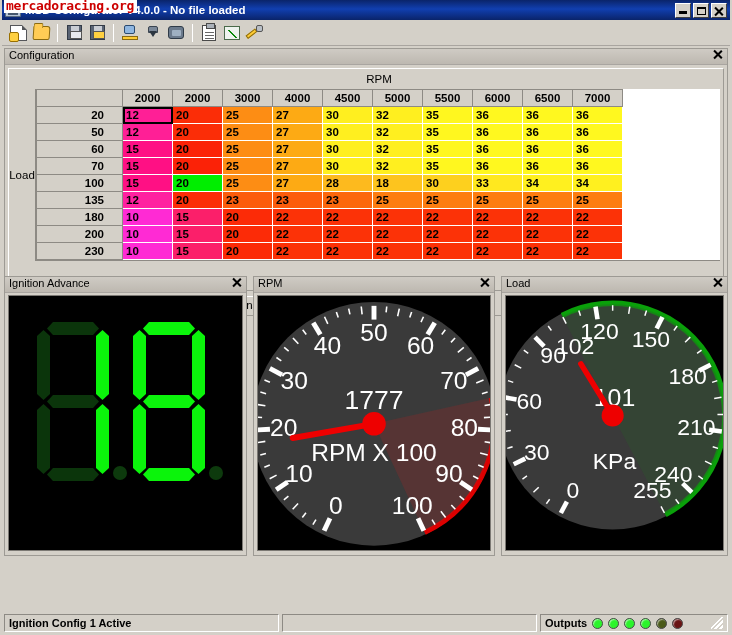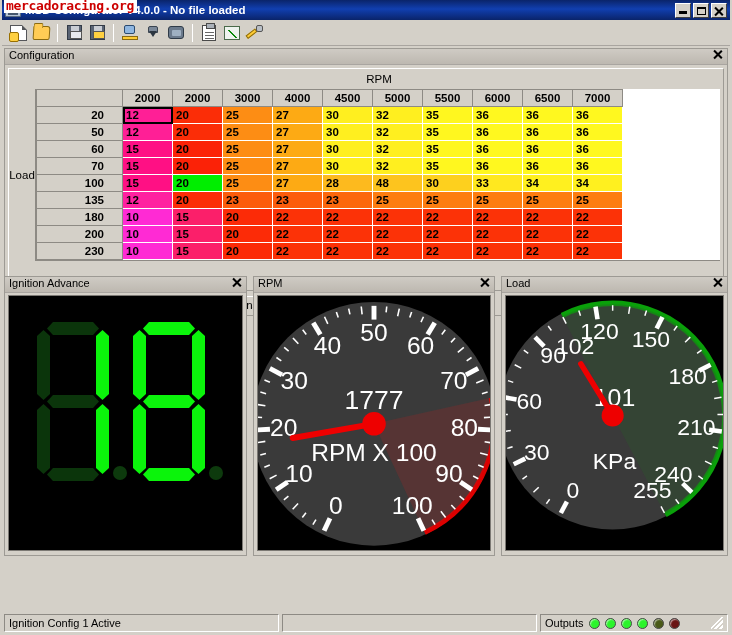--- a/index.html
+++ b/index.html
@@ -173,21 +173,21 @@
   .seg-e { left:0;  top:82px; } .seg-c { right:0; top:82px; }
   .dp { position:absolute; width:14px; height:14px; border-radius:50%; background:#0d3a0d; }
   .dp.d1 { left:104px; top:170px; }
   .dp.d2 { left:200px; top:170px; }
 
   
   .dial-stage{ position:absolute; inset:0; background:#000; }
 
   
   .statusbar { position:absolute; left:2px; right:2px; bottom:1px; height:18px;
-    display:flex; align-items:center; gap:3px; }
+    display:flex; align-items:center; gap:3px;font-weight:bold; }
   .sb-cell { height:18px; background:#d4d0c8; border:1px solid #8d8a84;
     border-right-color:#fff; border-bottom-color:#fff;
     display:flex; align-items:center; padding:0 4px; font-size:11px; }
   .sb-1 { width:275px; }
   .sb-2 { width:255px; }
   .sb-3 { flex:1 1 auto; justify-content:flex-start; gap:5px; }
   .led { width:11px; height:11px; border-radius:50%; border:1px solid #4a4a4a;
          display:inline-block; }
   .grip { margin-left:auto; width:12px; height:12px;
     background:
@@ -349,21 +349,21 @@
                   <td class="cell" style="background: rgb(255, 248, 31);">36</td>
                   <td class="cell" style="background: rgb(255, 248, 31);">36</td>
                 </tr>
                 <tr>
                   <td class="rowhdr">100</td>
                   <td class="cell" style="background: rgb(255, 16, 132);">15</td>
                   <td class="cell" style="background: rgb(0, 238, 0);">20</td>
                   <td class="cell" style="background: rgb(253, 141, 20);">25</td>
                   <td class="cell" style="background: rgb(253, 170, 20);">27</td>
                   <td class="cell" style="background: rgb(253, 186, 30);">28</td>
-                  <td class="cell" style="background: rgb(253, 196, 30);">48</td>
+                  <td class="cell" style="background: rgb(253, 196, 30);">18</td>
                   <td class="cell" style="background: rgb(253, 208, 30);">30</td>
                   <td class="cell" style="background: rgb(255, 232, 31);">33</td>
                   <td class="cell" style="background: rgb(255, 240, 31);">34</td>
                   <td class="cell" style="background: rgb(255, 240, 31);">34</td>
                 </tr>
                 <tr>
                   <td class="rowhdr">135</td>
                   <td class="cell" style="background: rgb(255, 33, 160);">12</td>
                   <td class="cell" style="background: rgb(251, 45, 7);">20</td>
                   <td class="cell" style="background: rgb(252, 92, 12);">23</td>

